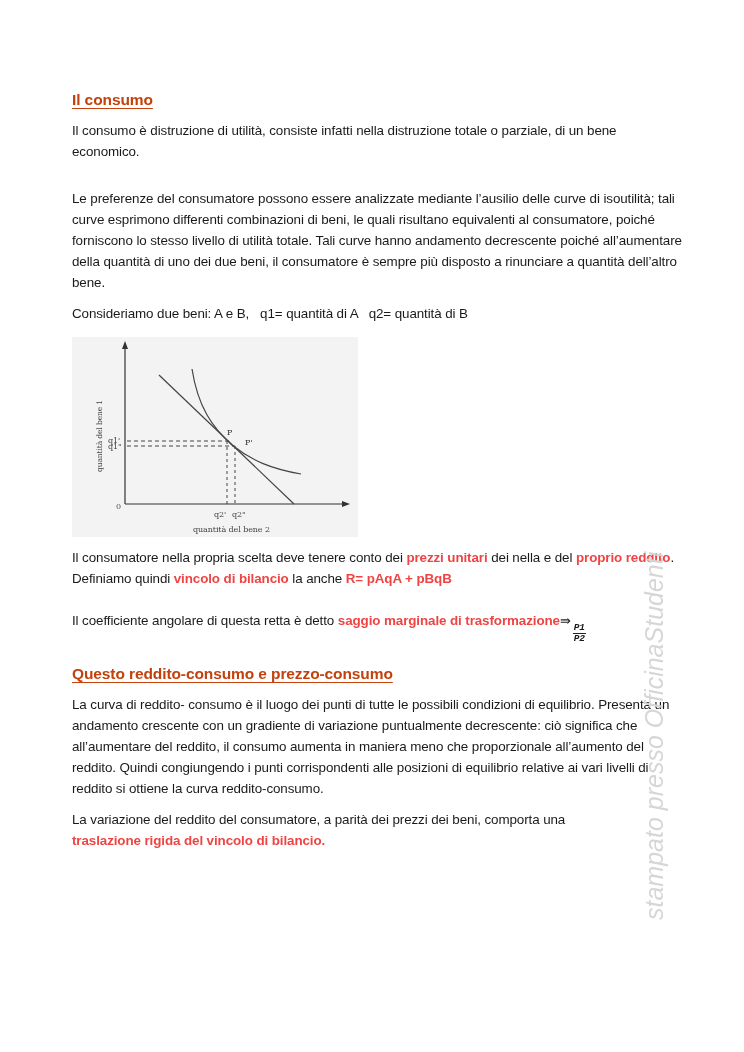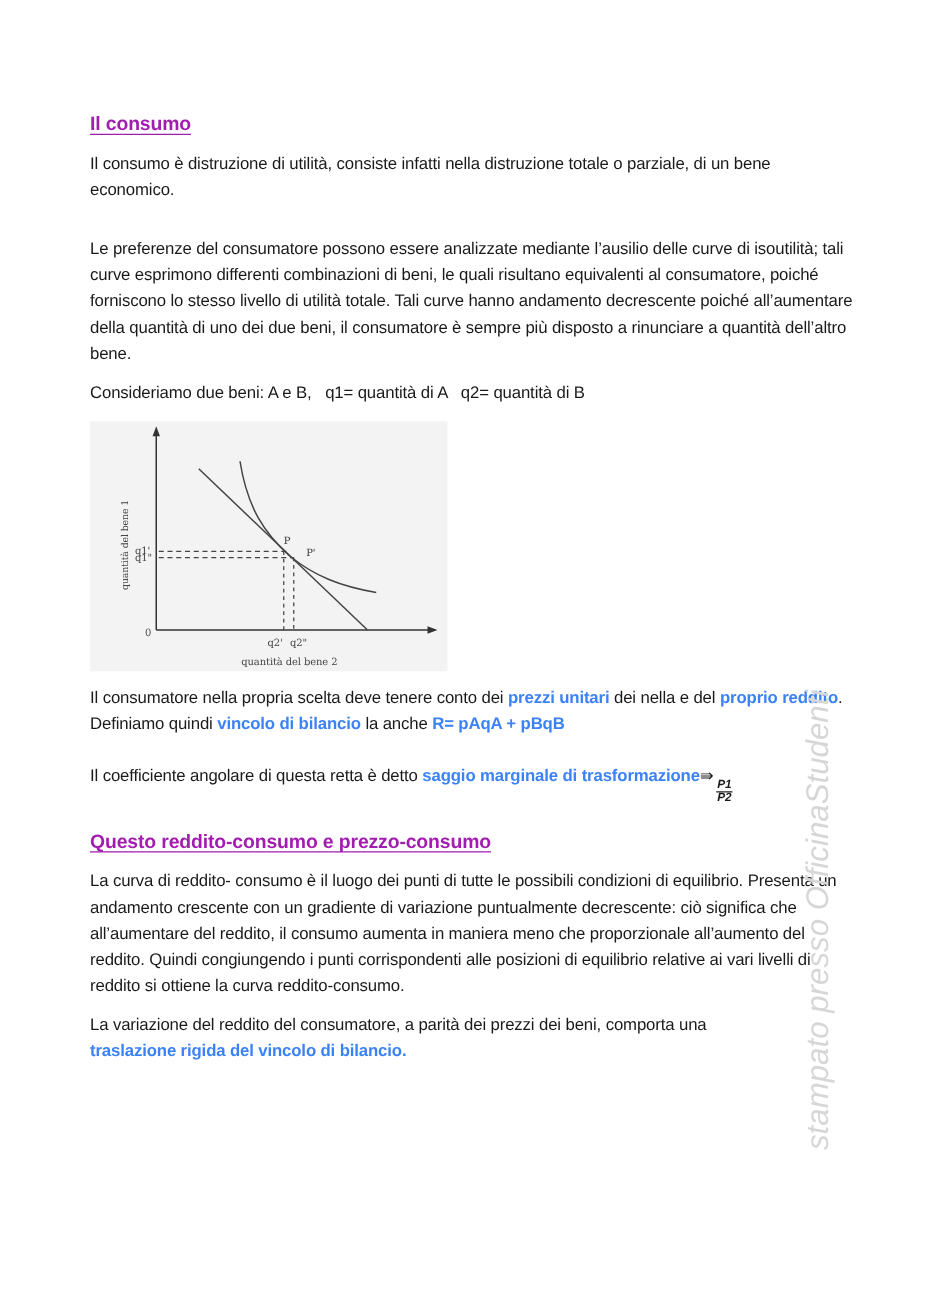--- a/index.html
+++ b/index.html
@@ -5,32 +5,32 @@
   html, body { margin: 0; padding: 0; background: #ffffff; }
   body { width: 744px; height: 1052px; position: relative; overflow: hidden; }
   .page {
     position: absolute; left: 72px; top: 88px; width: 610px;
     font-family: "Liberation Sans", sans-serif; color: #1a1a1a;
     font-size: 13.4px; line-height: 21px; letter-spacing: -0.1px;
   }
   h2 {
     font-family: "Liberation Sans", sans-serif;
     font-size: 15.5px; font-weight: bold; text-decoration: underline;
-    text-underline-offset: 3px; margin: 0; line-height: 24px; color: #a21caf;
+    text-underline-offset: 3px; margin: 0; line-height: 24px; color: #c2410c;
   }
   p { margin: 0; }
   .gap-s { height: 8px; }
   .gap-m { height: 10px; }
-  b { font-weight: bold; color: #3b82f6; }
+  b { font-weight: bold; color: #ef4444; }
   .figure {
     width: 286px; height: 200px; background: #f3f3f3; margin: 3px 0 0 0;
     position: relative;
   }
   .figure svg { position: absolute; left: 0; top: 0; }
-  .frac { display: inline-block; vertical-align: middle; text-align: center; font-family: Liberation Sans, sans-serif; font-style: italic; font-weight: bold; font-size: 9.5px; line-height: 10px; margin-left: 2px; margin-top: 24px; }
+  .frac { display: inline-block; vertical-align: middle; text-align: center; font-family: Liberation Mono, monospace; font-style: italic; font-weight: bold; font-size: 9.5px; line-height: 10px; margin-left: 2px; margin-top: 24px; }
   .frac .num { display: block; border-bottom: 1px solid #222; padding: 0 1px; }
   .frac .den { display: block; padding: 0 1px; }
   .arrow { font-size: 13px; }
   .watermark {
     position: absolute; left: 640px; top: 920px;
     transform: rotate(-90deg); transform-origin: 0 0;
     font-family: "Liberation Sans", sans-serif; font-style: italic;
     font-size: 25px; color: #d6d6d6; white-space: nowrap; letter-spacing: 0px;
   }
 </style>

